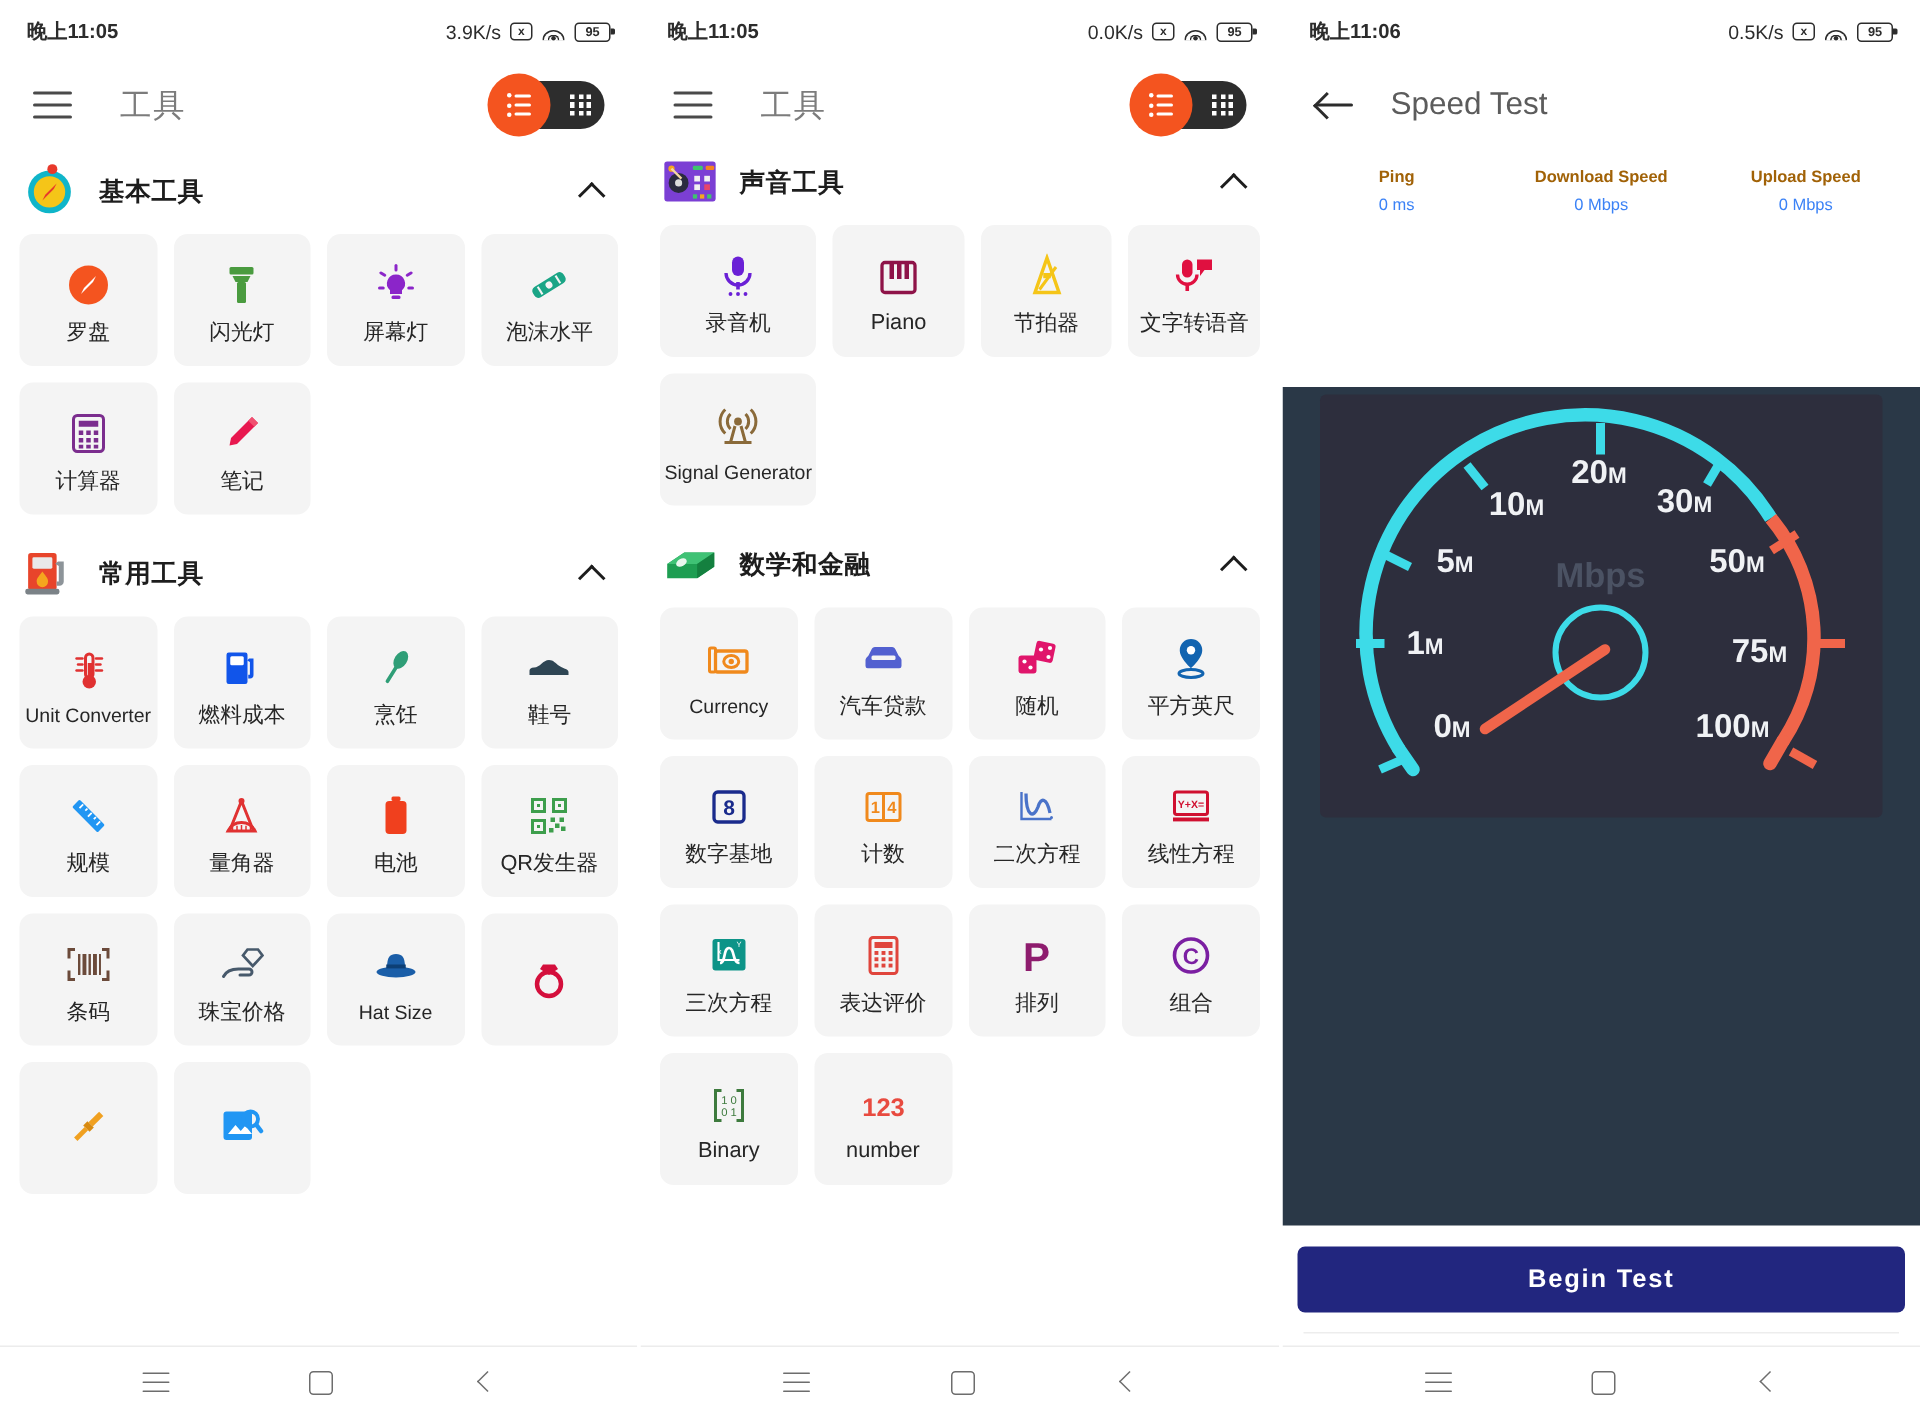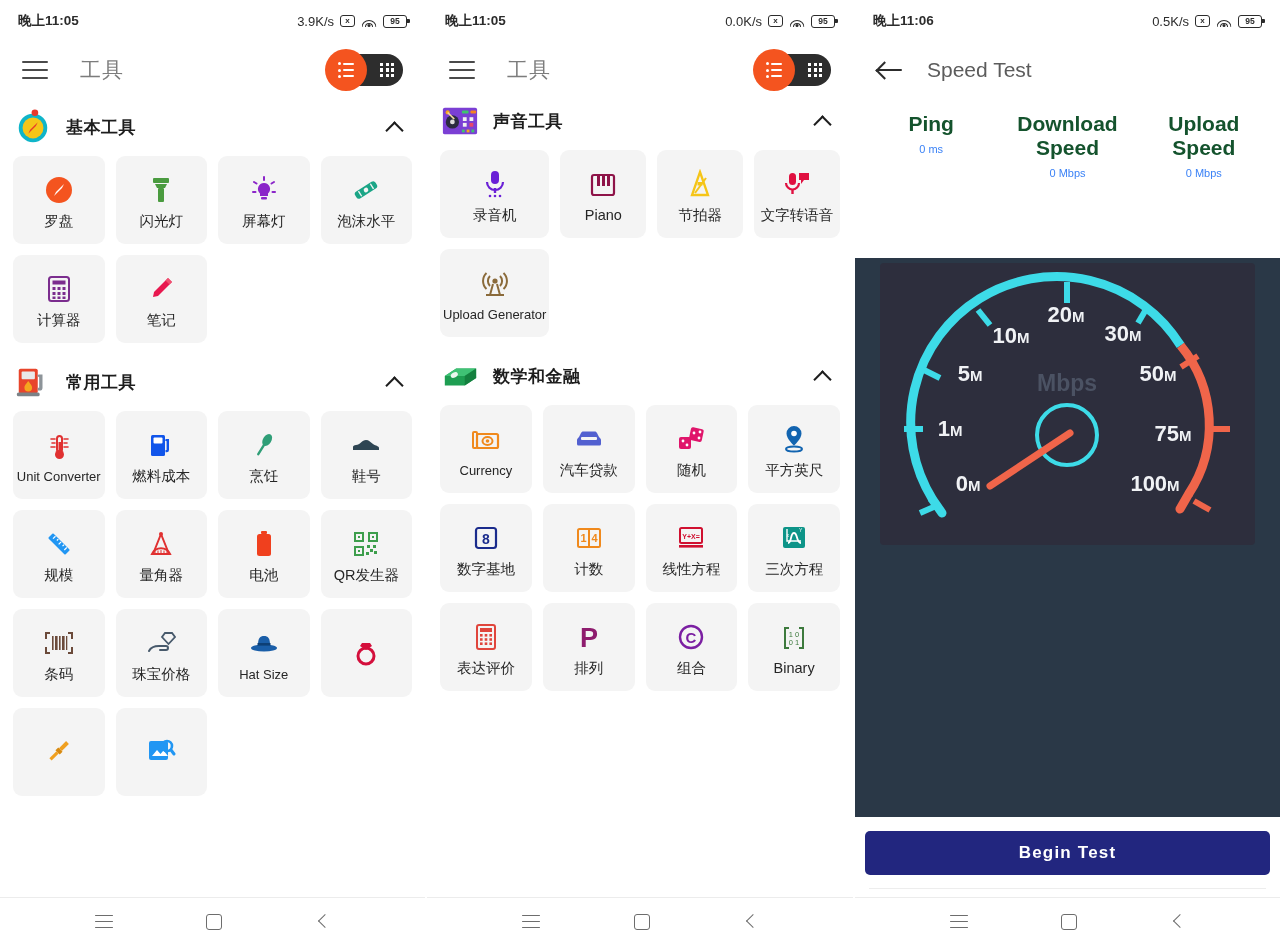--- a/index.html
+++ b/index.html
@@ -122,21 +122,21 @@
   .st-back::before {
     content:""; position:absolute; left:0; top:10px; width:25px; height:2.2px; background:#2c2c2c; border-radius:2px;
   }
   .st-back::after {
     content:""; position:absolute; left:0.5px; top:5px; width:11px; height:11px;
     border-left:2.2px solid #2c2c2c; border-bottom:2.2px solid #2c2c2c; transform: rotate(45deg);
   }
   .st-title { margin-left: 22px; font-size: 21px; color: #5c5c5c; font-weight: 400; }
   .st-stats { display: flex; padding: 14px 8px 0 8px; }
   .st-col { flex: 1; text-align: center; }
-  .st-col .st-lbl { font-size: 21px; font-weight: 700; color: #14532d; }
+  .st-col .st-lbl { font-size: 11px; font-weight: 700; color: #a16207; }
   .st-col .st-val { font-size: 11px; color: #3b82f6; margin-top: 7px; }
   .st-dark {
     position: absolute; left: 0; right: 0; top: 258px; bottom: 128px;
     background: #2a3847;
   }
   .gauge-box {
     position: absolute; left: 25px; top: 5px; width: 375px; height: 282px;
     background: #2d2e3d; border-radius: 4px;
   }
   .begin-btn {
@@ -624,21 +624,21 @@
         <div class="tile">
           <div class="glyph">
             <svg width="30" height="28" viewBox="0 0 30 28">
                 <circle cx="15" cy="10" r="2.6" fill="#8a6a3a"></circle>
                 <path d="M10 5 a7 7 0 0 0 0 10 M20 5 a7 7 0 0 1 0 10" fill="none" stroke="#8a6a3a" stroke-width="2"></path>
                 <path d="M6.5 2 a11 11 0 0 0 0 16 M23.5 2 a11 11 0 0 1 0 16" fill="none" stroke="#8a6a3a" stroke-width="2"></path>
                 <path d="M13 13 L10 24 M17 13 L20 24" stroke="#8a6a3a" stroke-width="2" fill="none"></path>
                 <line x1="6" y1="24" x2="24" y2="24" stroke="#8a6a3a" stroke-width="2"></line>
               </svg>
           </div>
-          <div class="label sm">Upload Generator</div>
+          <div class="label sm">Signal Generator</div>
         </div>
       </div>
 
       <div class="section-head" style="margin-top:10px;">
         <div class="sec-icon">
           <svg viewBox="0 0 40 40" width="38" height="38">
             <path d="M4 20 L16 12 L37 12 L37 22 L25 30 L4 30z" fill="#1e9e52"></path>
             <path d="M4 20 L16 12 L37 12 L25 20z" fill="#3fc275"></path>
             <path d="M25 20 L37 12 L37 22 L25 30z" fill="#14803f"></path>
             <ellipse cx="14" cy="19" rx="4" ry="2.6" transform="rotate(-28 14 19)" fill="#eaf7ee"></ellipse>
@@ -708,20 +708,30 @@
         <div class="tile">
           <div class="glyph">
             <svg width="28" height="26" viewBox="0 0 28 26">
                 <rect x="3" y="4" width="22" height="18" rx="1.5" fill="none" stroke="#f0891c" stroke-width="2"></rect>
                 <line x1="14" y1="4" x2="14" y2="22" stroke="#f0891c" stroke-width="2"></line>
                 <text x="8.5" y="17" font-size="11" font-weight="700" fill="#f0891c" text-anchor="middle" font-family="Liberation Sans, sans-serif">1</text>
                 <text x="19.5" y="17" font-size="11" font-weight="700" fill="#f0891c" text-anchor="middle" font-family="Liberation Sans, sans-serif">4</text>
               </svg>
           </div>
           <div class="label">计数</div>
+        </div>
+        <div class="tile">
+          <div class="glyph">
+            <svg width="30" height="28" viewBox="0 0 30 28">
+                <path d="M5 4 v18 h20" fill="none" stroke="#4a73c9" stroke-width="1.6"></path>
+                <path d="M8 5 C8 20 13 22 16 14 C18 7 22 8 24 18" fill="none" stroke="#4a73c9" stroke-width="2.2"></path>
+                <circle cx="25" cy="21" r="1" fill="#4a73c9"></circle>
+              </svg>
+          </div>
+          <div class="label">二次方程</div>
         </div>
         <div class="tile">
           <div class="glyph">
             <svg width="30" height="26" viewBox="0 0 30 26">
                 <rect x="4" y="3" width="22" height="15" rx="1.5" fill="none" stroke="#d01030" stroke-width="2"></rect>
                 <text x="15" y="13.5" font-size="7" font-weight="700" fill="#d01030" text-anchor="middle" font-family="Liberation Sans, sans-serif">Y+X=</text>
                 <rect x="3" y="20" width="24" height="2.6" fill="#d01030"></rect>
               </svg>
           </div>
           <div class="label">线性方程</div>
@@ -778,20 +788,28 @@
         <div class="tile">
           <div class="glyph">
             <svg width="26" height="28" viewBox="0 0 26 28">
                 <path d="M8 4 H4 V24 H8" fill="none" stroke="#3d7a3d" stroke-width="2"></path>
                 <path d="M18 4 H22 V24 H18" fill="none" stroke="#3d7a3d" stroke-width="2"></path>
                 <text x="13" y="13" font-size="7.5" fill="#3d7a3d" text-anchor="middle" font-family="Liberation Sans, sans-serif">1 0</text>
                 <text x="13" y="21" font-size="7.5" fill="#3d7a3d" text-anchor="middle" font-family="Liberation Sans, sans-serif">0 1</text>
               </svg>
           </div>
           <div class="label">Binary</div>
+        </div>
+        <div class="tile">
+          <div class="glyph">
+            <svg width="34" height="26" viewBox="0 0 34 26">
+                <text x="17" y="20" font-size="17" font-weight="700" fill="#e84a3f" text-anchor="middle" font-family="Liberation Sans, sans-serif">123</text>
+              </svg>
+          </div>
+          <div class="label">number</div>
         </div>
         <div class="tile" style="background:transparent"></div>
       </div>
       <div style="height:40px"></div>
     </div>
 
     <div class="botnav">
       <div class="nav-recent">
           <span></span>
           <span></span>

